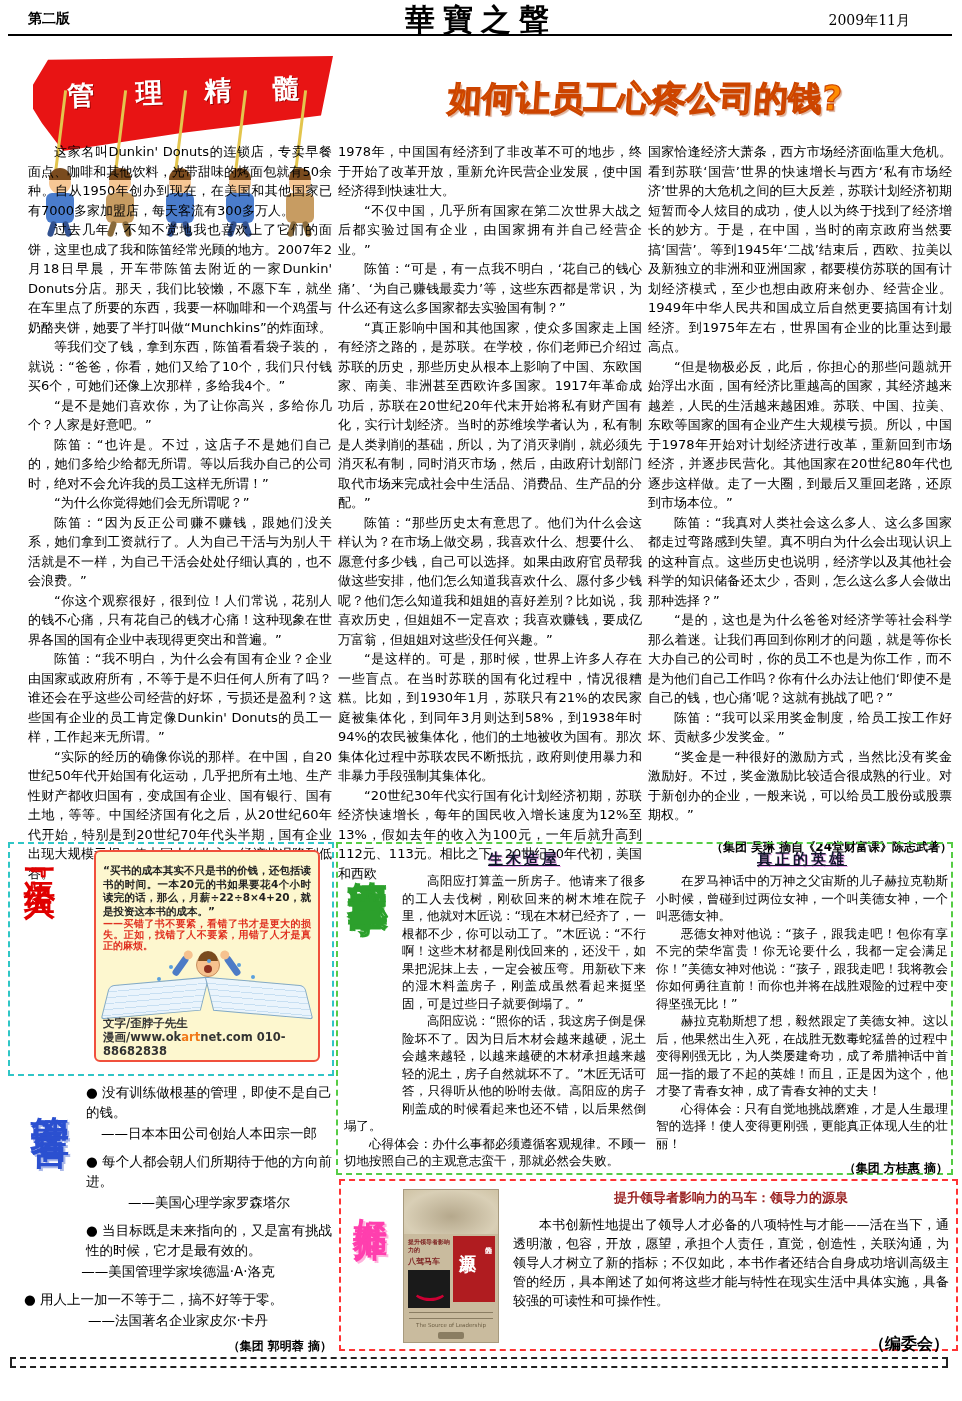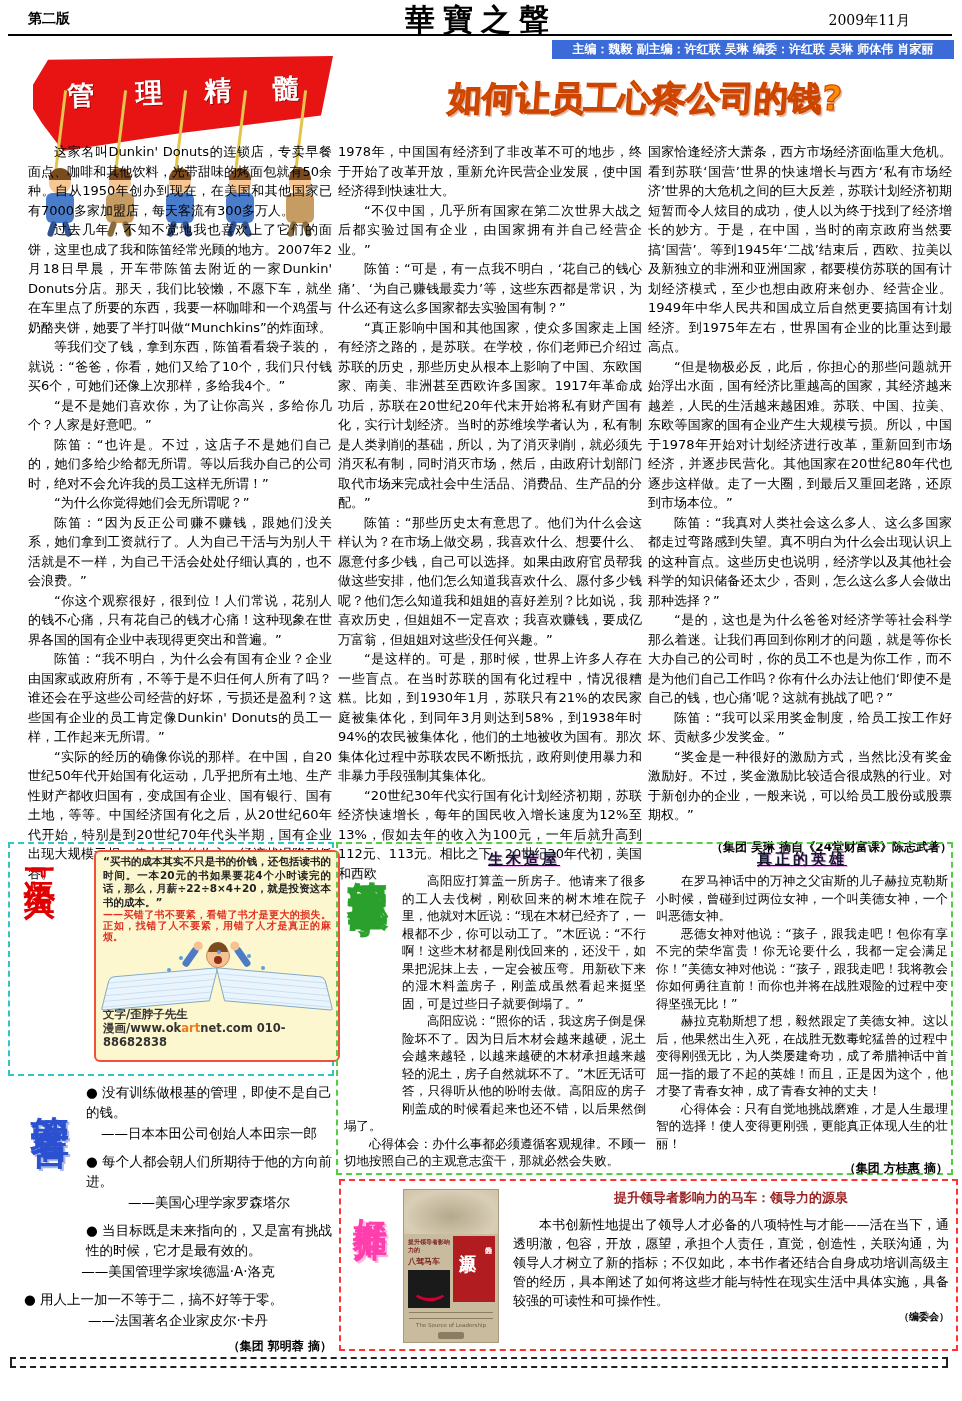--- a/index.html
+++ b/index.html
@@ -36,22 +36,22 @@
   
   .col{position:absolute;top:142px;width:304px;}
   .col p{margin:0;font-size:13px;line-height:19.5px;text-align:justify;text-indent:2em;}
   .col.nofirst p:first-child{text-indent:0;}
   .art-byline{margin-top:14px;font-size:12px;font-weight:bold;text-align:right;}
   
   .cyanbox{position:absolute;left:8px;top:842px;width:322px;height:230px;border:2px dashed #2fc6c6;}
   .vtext{writing-mode:vertical-rl;text-orientation:upright;}
   .yiyu-title{position:absolute;left:14px;top:10px;font-size:31px;font-weight:bold;color:#e00000;line-height:1;
               letter-spacing:2px;font-family:"DejaVu Serif",serif;}
-  .yellowbox{position:absolute;left:84px;top:6px;width:246px;height:212px;background:#fdf7cf;border:2px solid #f0503c;
-             border-radius:6px;padding:3px 7px;box-sizing:border-box;}
+  .yellowbox{position:absolute;left:84px;top:6px;width:226px;height:212px;background:#fdf7cf;border:2px solid #f0503c;
+             border-radius:6px;padding:12px 7px;box-sizing:border-box;}
   .yb-quote{font-size:10.5px;line-height:13.5px;font-weight:bold;color:#222;text-align:justify;}
   .yb-comment{font-size:10px;line-height:11px;font-weight:bold;color:#e03020;text-align:justify;}
   .cartoon{position:relative;height:62px;margin:2px 0 1px 0;}
   .book-l,.book-r{position:absolute;bottom:0;width:47%;height:32px;border:1px solid #7fa8c9;
       background:repeating-linear-gradient(180deg,#eaf4fc 0 5px,#c7dff2 5px 6px);}
   .book-l{left:1%;transform:skew(-14deg,-5deg);border-radius:5px 0 0 3px;}
   .book-r{right:1%;transform:skew(14deg,5deg);border-radius:0 5px 3px 0;}
   .swim-head{position:absolute;left:50%;top:0;margin-left:-11px;width:22px;height:22px;background:#f6c28f;
              border:1px solid #c89060;border-radius:50%;}
   .swim-head:before{content:"";position:absolute;top:-3px;left:1px;width:20px;height:10px;background:#7a4b1e;border-radius:10px 10px 0 0;}
@@ -97,34 +97,33 @@
   .cover-side{position:absolute;right:2px;top:5px;color:#fff;font-size:7px;writing-mode:vertical-rl;text-orientation:upright;}
   .cover-black{position:absolute;top:80px;left:4px;width:42px;height:38px;background:#1a1a1a;}
   .cover-black:after{content:"";position:absolute;left:5px;top:10px;width:30px;height:16px;border:2px solid transparent;
                      border-bottom:3px solid #c03;border-radius:50%;}
   .cover-line{position:absolute;left:5px;right:5px;height:1px;background:#8a7d62;}
   .cover-eng{position:absolute;bottom:14px;left:0;width:100%;text-align:center;font-size:5.5px;color:#6d5f44;}
   .cover-logo{position:absolute;bottom:3px;left:50%;transform:translateX(-50%);width:26px;height:7px;background:#8a7d62;border-radius:2px;}
   .bookcontent{position:absolute;left:172px;top:8px;width:436px;}
   .book-headline{text-align:center;font-size:13px;font-weight:bold;color:#922;margin-bottom:8px;}
   .book-body{font-size:13px;line-height:19px;text-align:justify;text-indent:2em;}
-  .book-byline{margin-top:0;font-size:10px;font-weight:bold;text-align:right;}
+  .book-byline{margin-top:24px;font-size:16px;font-weight:bold;text-align:right;}
   
   .bottom-dashes{position:absolute;left:10px;top:1357px;width:938px;height:11px;border:2px dashed #222;box-sizing:border-box;}
 </style>
 </head>
 <body>
 
 <div id="page">
 
   <div class="edition">第二版</div>
   <div class="masthead">華寶之聲</div>
   <div class="pubdate">2009年11月</div>
   <div class="header-rule"></div>
-  <div class="editors-bar">主编：魏毅 副主编：许红联 吴琳 编委：许红联 吴琳 师体伟 肖家丽</div>
 
   <div class="flag">
     <span>管 理 精 髓</span>
   </div>
   <div class="kids">
     <div class="kid" style="left:0">
         <div class="pole"></div>
         <div class="head"></div>
         <div class="body"></div>
         <div class="leg1"></div>

